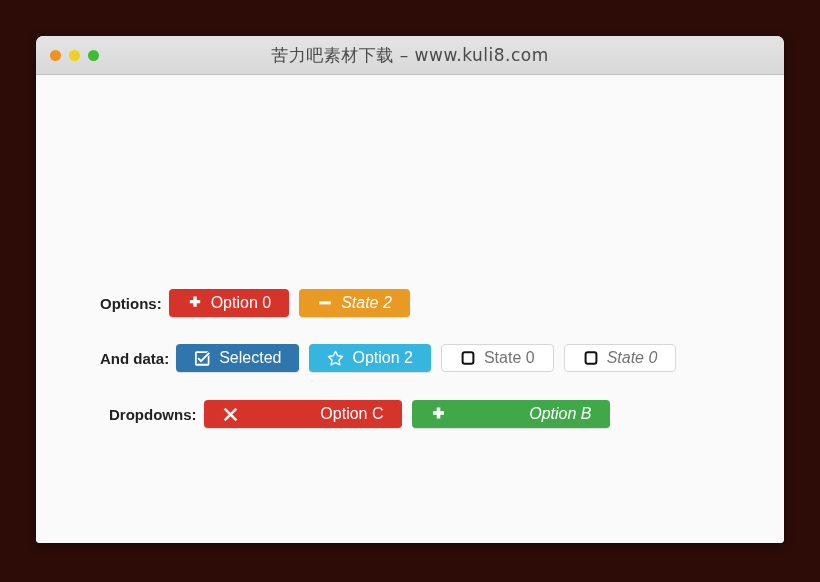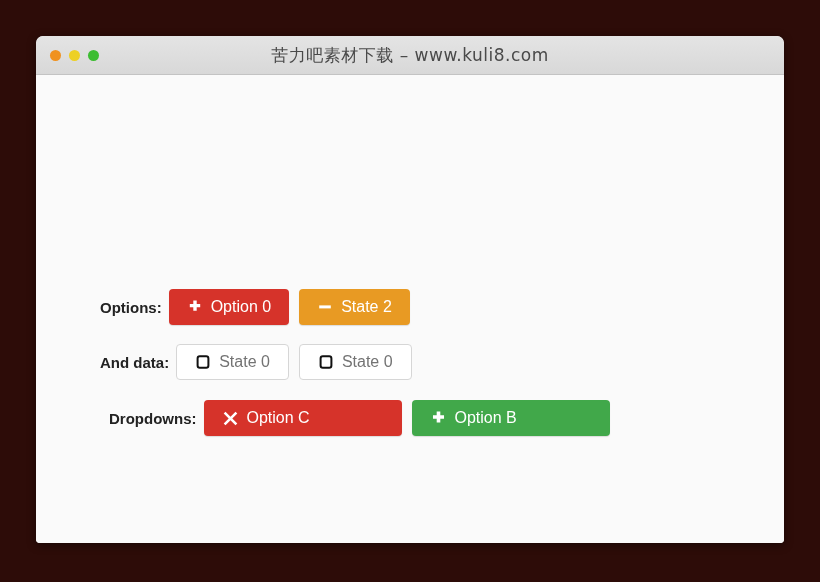--- a/index.html
+++ b/index.html
@@ -91,36 +91,36 @@
     font-size: 15px;
     font-weight: bold;
     color: #222222;
     white-space: nowrap;
     margin-right: 7px;
   }
 
   .btn {
     display: inline-flex;
     align-items: center;
-    justify-content: flex-start;
+    justify-content: space-between;
     gap: 8px;
-    height: 36px;
+    height: 28px;
     padding: 0 18px;
     border: none;
     border-radius: 4px;
     font-family: "Liberation Sans", sans-serif;
     font-size: 16px;
     color: #ffffff;
     white-space: nowrap;
     box-sizing: border-box;
     margin-right: 10px;
     cursor: pointer;
     box-shadow: 0 1px 1px rgba(0,0,0,0.12);
   }
-  .btn:last-child { margin-right: 0; }
+  .btn:last-child { margin-right: 0; font-style: italic; }
 
   .btn-red     { background: #d6332a; }
   .btn-orange  { background: #e89a23; }
   .btn-blue    { background: #2e76ac; }
   .btn-cyan    { background: #36b6df; }
   .btn-green   { background: #41a84a; }
   .btn-crimson { background: #d6332a; }
 
   .btn-white {
     background: #ffffff;
@@ -174,21 +174,37 @@
             <rect x="2.2" y="6.4" width="11.6" height="3.0" fill="#ffffff"></rect>
           </svg>
         </span>
         <span>State 2</span>
       </button>
     </div>
 
     <div class="row row-data">
       <span class="row-label">And data:</span>
 
-
+      <button class="btn btn-blue">
+        <span class="ico">
+          <svg width="17" height="17" viewBox="0 0 16 16" aria-hidden="true">
+            <path fill="#ffffff" d="M13.6 1.2H2.6C1.6 1.2.9 2 .9 2.9v10.2c0 1 .8 1.7 1.7 1.7h10.2c1 0 1.7-.8 1.7-1.7V4.6l-1.6 1.7v6.6H2.6V2.9h9.1l1.9-1.7zM6.6 9.1 4.5 7 3.2 8.3l3.4 3.4L15 3.3 13.7 2z"></path>
+          </svg>
+        </span>
+        <span>Selected</span>
+      </button>
+
+      <button class="btn btn-cyan">
+        <span class="ico">
+          <svg width="17" height="17" viewBox="0 0 16 16" aria-hidden="true">
+            <path fill="none" stroke="#ffffff" stroke-width="1.3" stroke-linejoin="round" d="M8 1.3l2.05 4.16 4.6.67-3.33 3.24.79 4.58L8 11.78l-4.11 2.17.79-4.58L1.35 6.13l4.6-.67z"></path>
+          </svg>
+        </span>
+        <span>Option 2</span>
+      </button>
 
       <button class="btn btn-white">
         <span class="ico">
           <svg width="16" height="16" viewBox="0 0 16 16" aria-hidden="true">
             <rect x="2.6" y="2.2" width="10.8" height="11.6" rx="2.2" ry="2.2" fill="none" stroke="#111111" stroke-width="2"></rect>
           </svg>
         </span>
         <span>State 0</span>
       </button>
 

